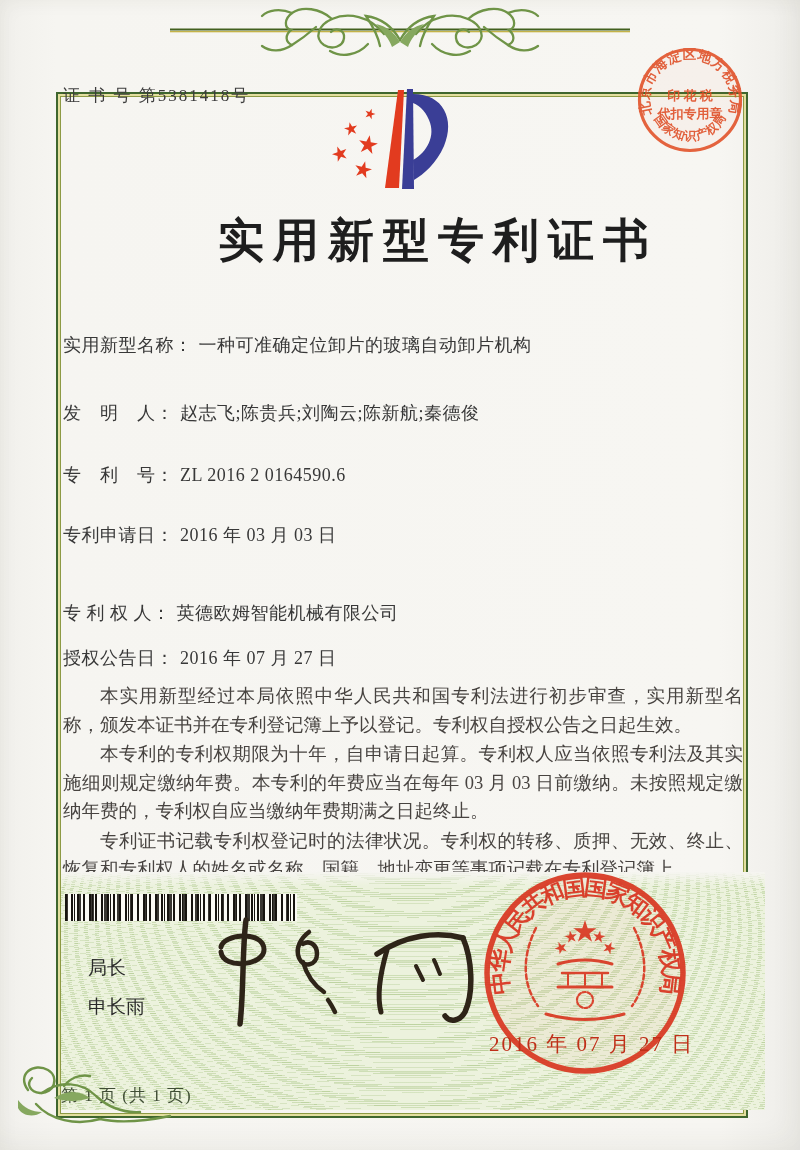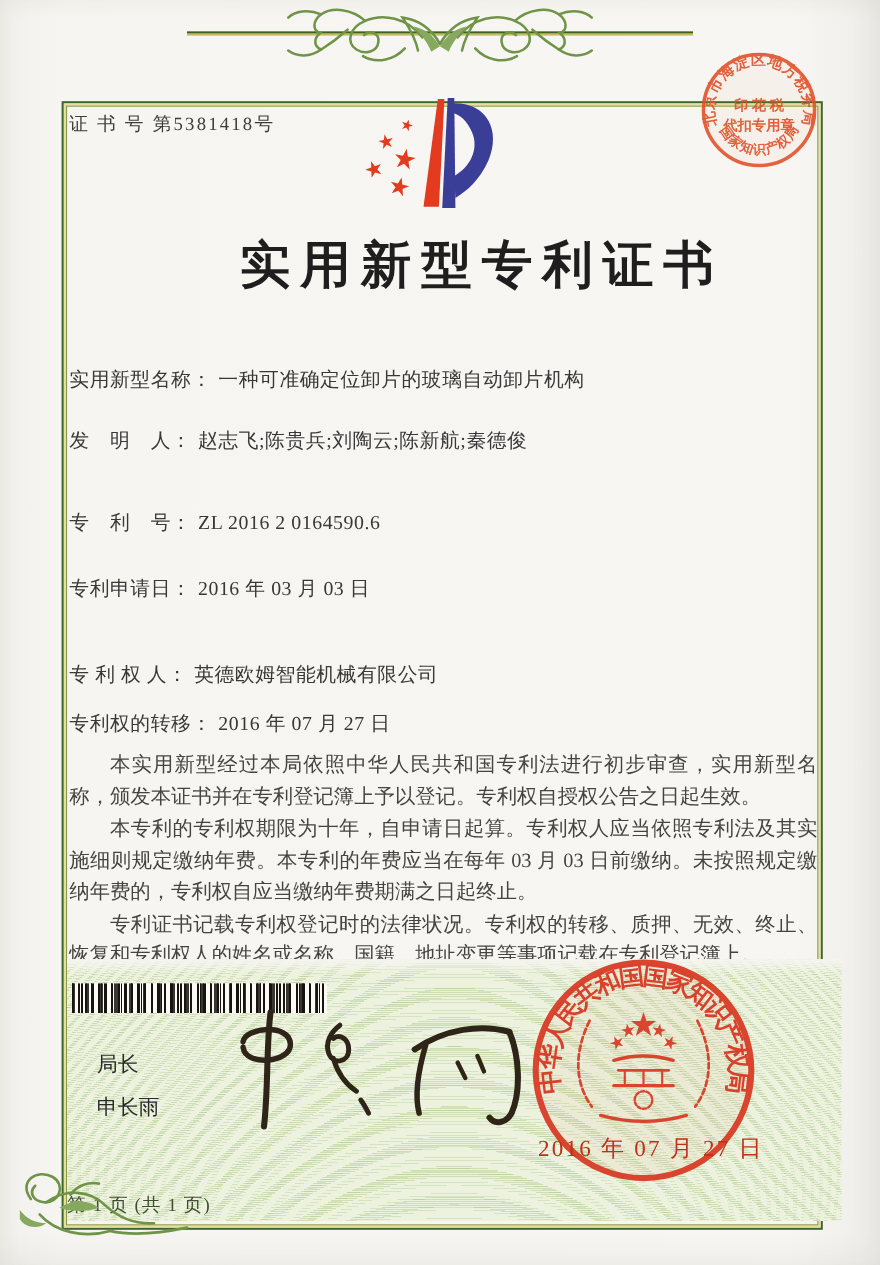--- a/index.html
+++ b/index.html
@@ -12,34 +12,34 @@
   .page{position:absolute;inset:0;box-shadow:inset -8px -10px 24px rgba(60,60,40,.05), inset 6px 6px 16px rgba(60,60,40,.03);}
 
   
   .top-ornament{position:absolute;left:170px;top:0;width:460px;height:64px;}
 
   
   .frame{position:absolute;left:56px;top:92px;width:688px;height:1022px;border:2.5px solid #3f662e;pointer-events:none;}
   .frame::before{content:"";position:absolute;inset:0;border:2px solid #e3df9f;}
   .frame::after{content:"";position:absolute;inset:2px;border:1.5px solid #8d9a44;}
 
-  .cert-no{position:absolute;left:63px;top:101px;font-size:17px;letter-spacing:2px;color:#3c3c3c;}
+  .cert-no{position:absolute;left:63px;top:84px;font-size:17px;letter-spacing:2px;color:#3c3c3c;}
 
   .logo{position:absolute;left:330px;top:84px;width:150px;height:132px;}
 
   .tax-stamp{position:absolute;left:630px;top:42px;width:122px;height:122px;opacity:.9;}
 
   .title{position:absolute;left:0;top:210px;width:800px;text-align:center;
     font-size:46px;font-weight:bold;color:#1e1e1e;letter-spacing:9px;margin:0;padding-left:38px;}
 
   .fields{position:absolute;left:63px;top:0;width:660px;}
   .field{position:absolute;left:0;white-space:nowrap;font-size:18px;color:#383838;}
   .field .lab{letter-spacing:.5px;}
   .field .val{margin-left:6px;letter-spacing:.5px;}
-  .f1{top:333px;} .f2{top:388px;} .f3{top:463px;} .f4{top:523px;} .f5{top:601px;} .f6{top:646px;}
+  .f1{top:333px;} .f2{top:401px;} .f3{top:463px;} .f4{top:523px;} .f5{top:601px;} .f6{top:646px;}
 
   .body-text{position:absolute;left:63px;top:682px;width:680px;font-size:18.5px;
     line-height:28.5px;text-align:justify;color:#474340;}
   .body-text p{margin:0 0 1px 0;text-indent:2em;}
 
   
   .band{position:absolute;left:61px;top:872px;width:704px;height:238px;
     background-color:#ecf2dd;
     background-image:
       repeating-radial-gradient(ellipse 1600px 430px at 50% -190px, rgba(135,175,90,.30) 0 1.3px, rgba(0,0,0,0) 1.3px 7px),
@@ -148,21 +148,21 @@
     <div class="field f3">
       <span class="lab">专　利　号：</span><span class="val">ZL 2016 2 0164590.6</span>
     </div>
     <div class="field f4">
       <span class="lab">专利申请日：</span><span class="val">2016 年 03 月 03 日</span>
     </div>
     <div class="field f5">
       <span class="lab">专 利 权 人：</span><span class="val">英德欧姆智能机械有限公司</span>
     </div>
     <div class="field f6">
-      <span class="lab">专利权的转移：</span><span class="val">2016 年 07 月 27 日</span>
+      <span class="lab">授权公告日：</span><span class="val">2016 年 07 月 27 日</span>
     </div>
   </div>
 
   <div class="body-text">
     <p>本实用新型经过本局依照中华人民共和国专利法进行初步审查，实用新型名称，颁发本证书并在专利登记簿上予以登记。专利权自授权公告之日起生效。</p>
     <p>本专利的专利权期限为十年，自申请日起算。专利权人应当依照专利法及其实施细则规定缴纳年费。本专利的年费应当在每年 03 月 03 日前缴纳。未按照规定缴纳年费的，专利权自应当缴纳年费期满之日起终止。</p>
     <p>专利证书记载专利权登记时的法律状况。专利权的转移、质押、无效、终止、恢复和专利权人的姓名或名称、国籍、地址变更等事项记载在专利登记簿上。</p>
   </div>
 
   <div class="band">

